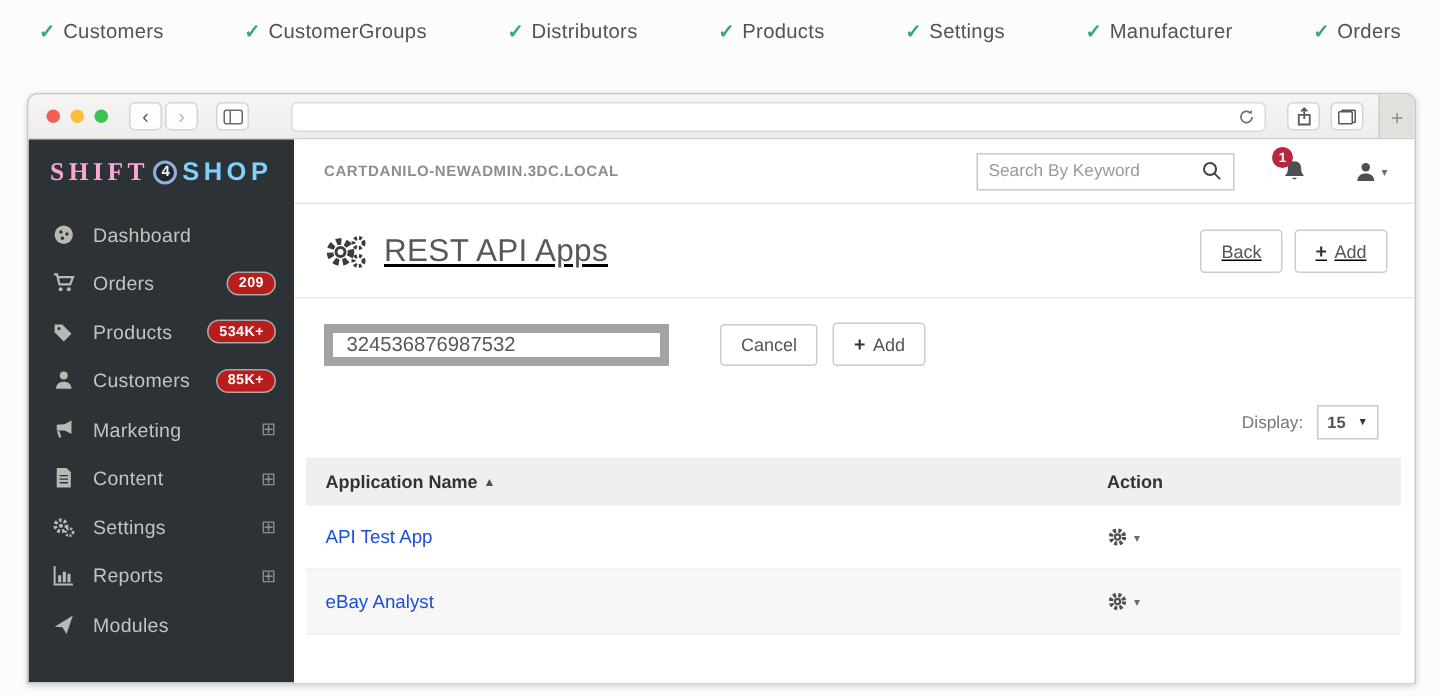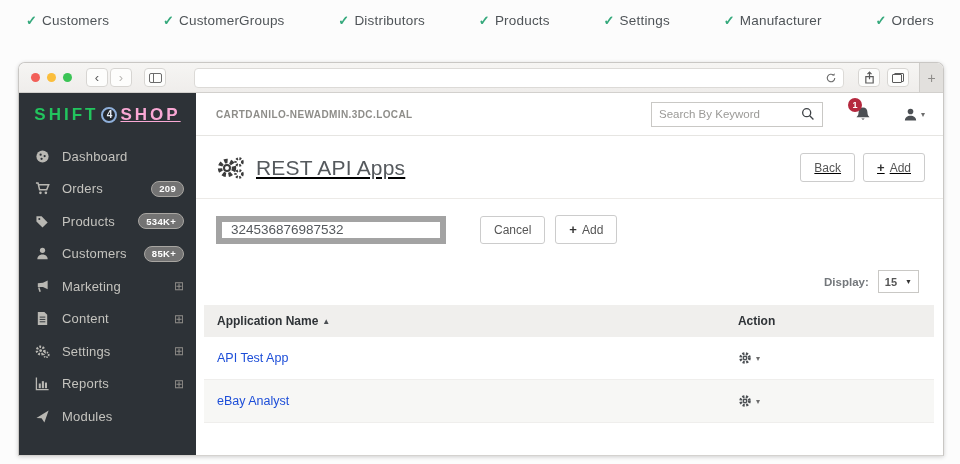--- a/index.html
+++ b/index.html
@@ -29,29 +29,29 @@
   .tabs-glyph { position:relative; width:12px; height:10px; }
   .tabs-glyph::before { content:""; position:absolute; right:0; top:0; width:8px; height:7px; border:1.3px solid #5a5a5a; border-radius:1px; background:#fdfdfc; }
   .tabs-glyph::after { content:""; position:absolute; left:0; bottom:0; width:8px; height:7px; border:1.3px solid #5a5a5a; border-radius:1px; background:#fdfdfc; }
   .newtab-seg { align-self:stretch; width:24px; margin-left:2px; background:#e2e0dd; border-left:1px solid #cfcdca; display:flex; align-items:center; justify-content:center; color:#8d8b88; font-size:14px; }
 
   
   .admin { flex:1; display:flex; min-height:0; }
 
   .side-nav { width:177px; background:#2d3237; flex:0 0 auto; display:flex; flex-direction:column; }
   .logo { height:43px; display:flex; align-items:center; justify-content:center; gap:1px; font-weight:bold; font-size:17px; letter-spacing:3px; }
-  .logo-part1 { color:#22c55e; }
-  .logo-part2 { color:#f9a8d4;text-decoration:underline; }
+  .logo-part1 { color:#f9a8d4;font-family:Liberation Serif, serif; }
+  .logo-part2 { color:#7dd3fc; }
   .logo-circle { width:16px; height:16px; border:2px solid #8fb0da; border-radius:50%; background:#22262b; color:#e8eef6; font-size:10px; letter-spacing:0; display:flex; align-items:center; justify-content:center; margin:0 2px; }
   .nav-list { padding-top:4px; }
   .nav-item { height:32.5px; display:flex; align-items:center; padding:0 12px 0 15px; cursor:pointer; }
   .nav-icon { width:17px; height:15px; margin-right:11px; color:#b9b8b3; flex:0 0 auto; }
   .nav-icon svg { width:100%; height:100%; display:block; }
   .nav-label { font-size:13px; color:#c4c3be; letter-spacing:.2px; }
-  .nav-badge { margin-left:auto; background:#737373; border:1px solid #a8a6a2; color:#fff; font-size:9.5px; font-weight:bold; border-radius:9px; padding:1.5px 7px; letter-spacing:.3px; }
+  .nav-badge { margin-left:auto; background:#b91c1c; border:1px solid #a8a6a2; color:#fff; font-size:9.5px; font-weight:bold; border-radius:9px; padding:1.5px 7px; letter-spacing:.3px; }
   .nav-expand { margin-left:auto; color:#908e8a; font-size:12px; line-height:1; }
 
   .content { flex:1; background:#fff; display:flex; flex-direction:column; min-width:0; }
 
   .content-header { height:43px; border-bottom:1px solid #e6e5e2; display:flex; align-items:center; padding:0 18px 0 20px; flex:0 0 auto; }
   .breadcrumb { font-size:10px; font-weight:bold; color:#8e8d89; letter-spacing:.4px; }
   .header-right { margin-left:auto; display:flex; align-items:center; gap:32px; }
   .search-box { display:flex; align-items:center; border:1px solid #c9c8c5; height:25px; width:172px; padding:0 7px; background:#fff; }
   .search-box input { border:none; outline:none; flex:1; font-size:11.5px; color:#555; font-family:"Liberation Sans",sans-serif; min-width:0; }
   .search-box input::placeholder { color:#9b9a97; }
@@ -68,21 +68,21 @@
   .btn { background:#fff; border:1px solid #ccc; border-radius:3px; padding:6px 13px; font-size:12px; color:#555; display:flex; align-items:center; gap:5px; cursor:pointer; font-family:"Liberation Sans",sans-serif; }
   .btn .plus { font-weight:bold; font-size:13px; color:#333; }
 
   .form-section { padding:16px 20px 4px 20px; flex:0 0 auto; }
   .field-label { font-size:12px; color:#5c6064; margin-bottom:7px; }
   .form-row { display:flex; align-items:center; gap:10px; }
   .text-input { width:230px; height:28px; border:6px solid #a3a3a3; padding:0 9px; font-size:13.5px; color:#55595d; font-family:"Liberation Sans",sans-serif; }
   .gap24 { width:14px; }
 
   .display-row { display:flex; align-items:center; justify-content:flex-end; gap:9px; padding:22px 24px 10px 20px; flex:0 0 auto; }
-  .display-label { font-size:11.5px; color:#73777b;font-weight:bold; }
+  .display-label { font-size:11.5px; color:#73777b; }
   .display-select { border:1px solid #c9c8c5; height:23px; min-width:40px; display:flex; align-items:center; gap:8px; padding:0 6px; font-size:11px; color:#555; cursor:pointer; background:#fff;font-weight:bold; }
   .display-select .caret { font-size:7px; color:#333; }
 
   .apps-table { margin:2px 9px 0 8px; flex:1 1 auto; }
   .t-header { display:flex; background:#f0efed; padding:9px 13px; }
   .t-col-name { flex:0 0 74%; font-size:12px; font-weight:bold; color:#2f3337; display:flex; align-items:center; gap:4px; }
   .t-col-action { flex:1; font-size:12px; font-weight:bold; color:#2f3337; }
   .sort-arrow { font-size:8px; color:#4b4f53; }
   .t-row { display:flex; align-items:center; padding:14px 13px; border-bottom:1px solid #efeeec; }
   .t-row.alt { background:#f7f7f5; }

